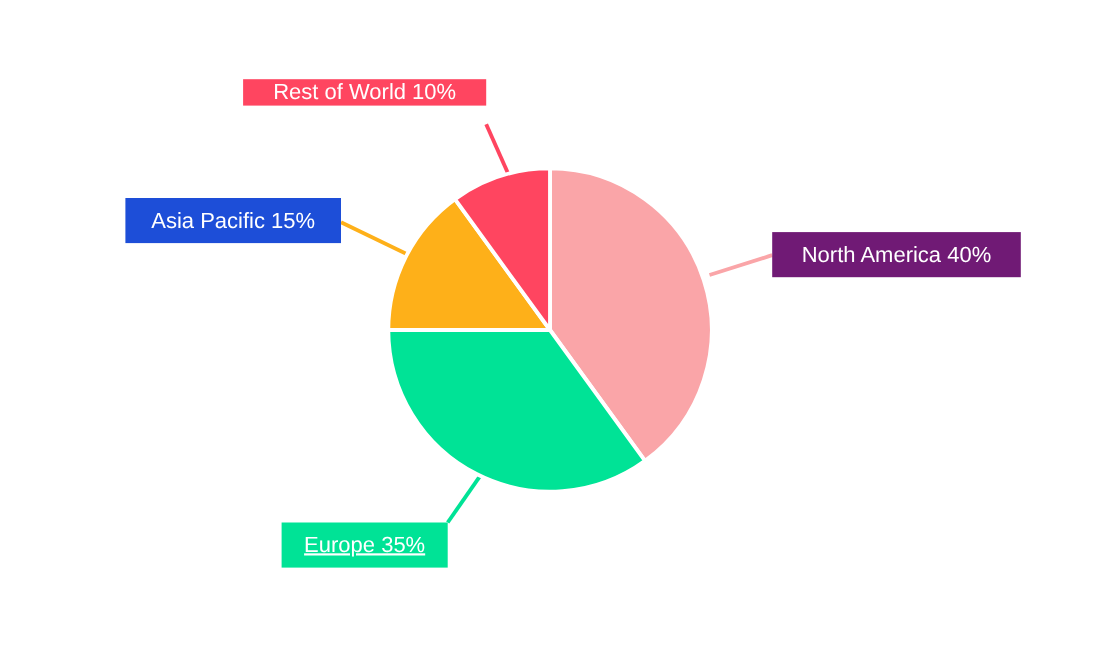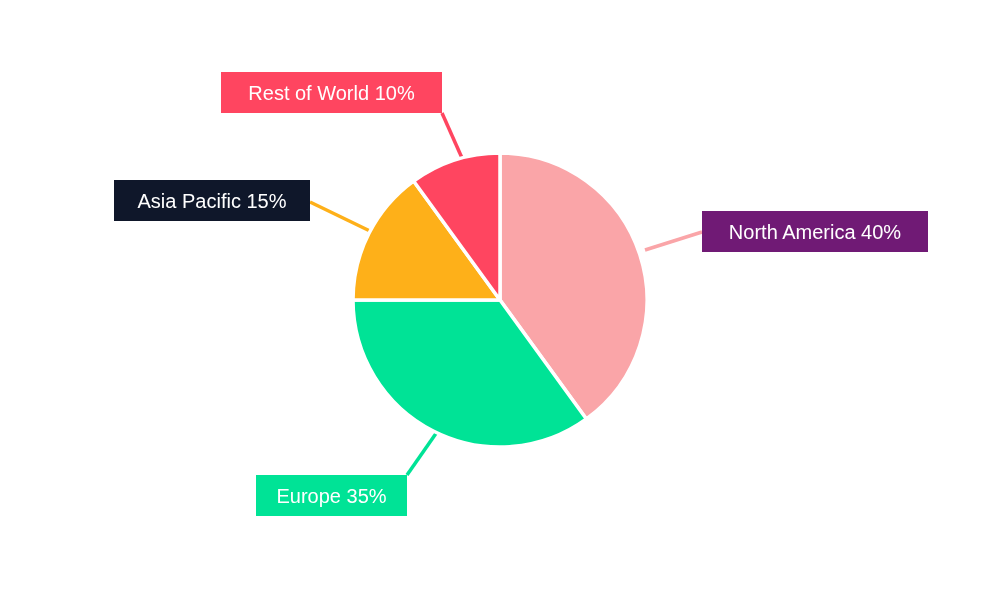--- a/index.html
+++ b/index.html
@@ -55,18 +55,18 @@
     <g id="pie-slices">
         <path d="M 500 300 L 500.00 153.00 A 147 147 0 0 1 586.40 418.93 Z" fill="#faa5a8" stroke="#ffffff" stroke-width="3.5" stroke-linejoin="round"></path>
         <path d="M 500 300 L 586.40 418.93 A 147 147 0 0 1 353.00 300.00 Z" fill="#00e396" stroke="#ffffff" stroke-width="3.5" stroke-linejoin="round"></path>
         <path d="M 500 300 L 353.00 300.00 A 147 147 0 0 1 413.60 181.07 Z" fill="#feb019" stroke="#ffffff" stroke-width="3.5" stroke-linejoin="round"></path>
         <path d="M 500 300 L 413.60 181.07 A 147 147 0 0 1 500.00 153.00 Z" fill="#ff4560" stroke="#ffffff" stroke-width="3.5" stroke-linejoin="round"></path>
       </g>
   </svg>
 
   <div id="label-layer">
       <div class="pie-label" style="left: 702px; top: 211px; width: 226px; height: 41px; background: #701a75; color: rgb(255, 255, 255);">North America 40%</div>
-      <div class="pie-label" style="left: 256px; top: 475px; width: 151px; height: 41px; background: rgb(0, 227, 150); color: rgb(255, 255, 255);">Europe 35%</div>
-      <div class="pie-label" style="left: 114px; top: 180px; width: 196px; height: 41px; background: #0f172a; color: rgb(255, 255, 255);">Asia Pacific 15%</div>
-      <div class="pie-label" style="left: 221px; top: 72px; width: 221px; height: 41px; background: rgb(255, 69, 96); color: rgb(255, 255, 255);">Rest of World 10%</div>
+      <div class="pie-label" style="left: 256px; top: 475px; width: 151px; height: 41px; background: rgb(0, 227, 150); color: rgb(255, 255, 255); text-decoration: underline;">Europe 35%</div>
+      <div class="pie-label" style="left: 114px; top: 180px; width: 196px; height: 41px; background: #1d4ed8; color: rgb(255, 255, 255);">Asia Pacific 15%</div>
+      <div class="pie-label" style="left: 221px; top: 72px; width: 221px; height: 24px; background: rgb(255, 69, 96); color: rgb(255, 255, 255);">Rest of World 10%</div>
     </div>
 
 </div>
 
 </body></html>

